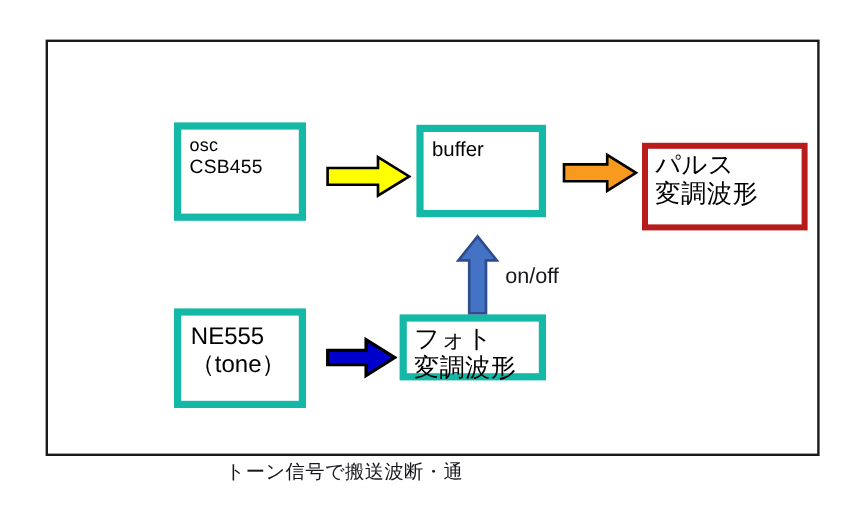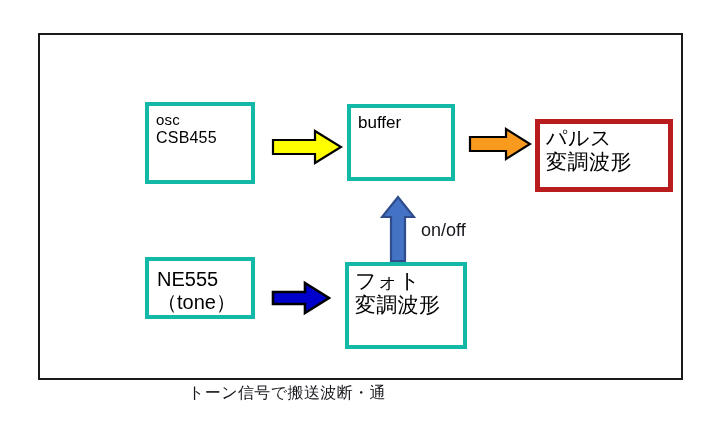--- a/index.html
+++ b/index.html
@@ -31,21 +31,21 @@
   .block {
     position: absolute;
     box-sizing: border-box;
     background: #ffffff;
     display: block;
     padding: 5px 0 0 7px;
     line-height: 1.14;
     color: #000000;
     white-space: nowrap;
   }
-  .block.gray   { border: 4px solid #14b8a6; }
+  .block.gray   { border: 6px solid #14b8a6; }
   .block.dark   { border: 5px solid #b91c1c; }
 
   .line { display: block; }
 
   
   #box-osc {
     left: 105px; top: 67px; width: 110px; height: 82px;
   }
   #box-osc .small { font-size: 15px; letter-spacing: .2px; }
   #box-osc .big   { font-size: 16px; letter-spacing: .2px; margin-top: 1px; }
@@ -55,29 +55,28 @@
   }
   #box-buffer .big { font-size: 17px; }
 
   #box-pulse {
     left: 495px; top: 84px; width: 138px; height: 73px;
     padding: 2px 0 0 6px;
   }
   #box-pulse .jp { font-size: 21px; letter-spacing: .5px; }
 
   #box-ne555 {
-    left: 105px; top: 222px; width: 110px; height: 62px;
+    left: 105px; top: 222px; width: 110px; height: 83px;
     padding: 7px 0 0 8px;
   }
   #box-ne555 .big { font-size: 20px; }
 
   #box-photo {
-    left: 293px; top: 227px; width: 122px; height: 87px;
+    left: 293px; top: 227px; width: 122px; height: 55px;
     padding: 3px 0 0 6px;
-    margin-left: 12px;
   }
   #box-photo .jp { font-size: 21px; letter-spacing: .3px; }
 
   
   .arrow { position: absolute; }
   #arrow-osc-buffer   { left: 231px; top: 93px;  width: 72px; height: 38px; }
   #arrow-buffer-pulse { left: 428px; top: 91px;  width: 64px; height: 36px; }
   #arrow-ne555-photo  { left: 231px; top: 245px; width: 60px; height: 36px; }
   #arrow-photo-buffer { left: 340px; top: 160px; width: 36px; height: 68px; }
 

